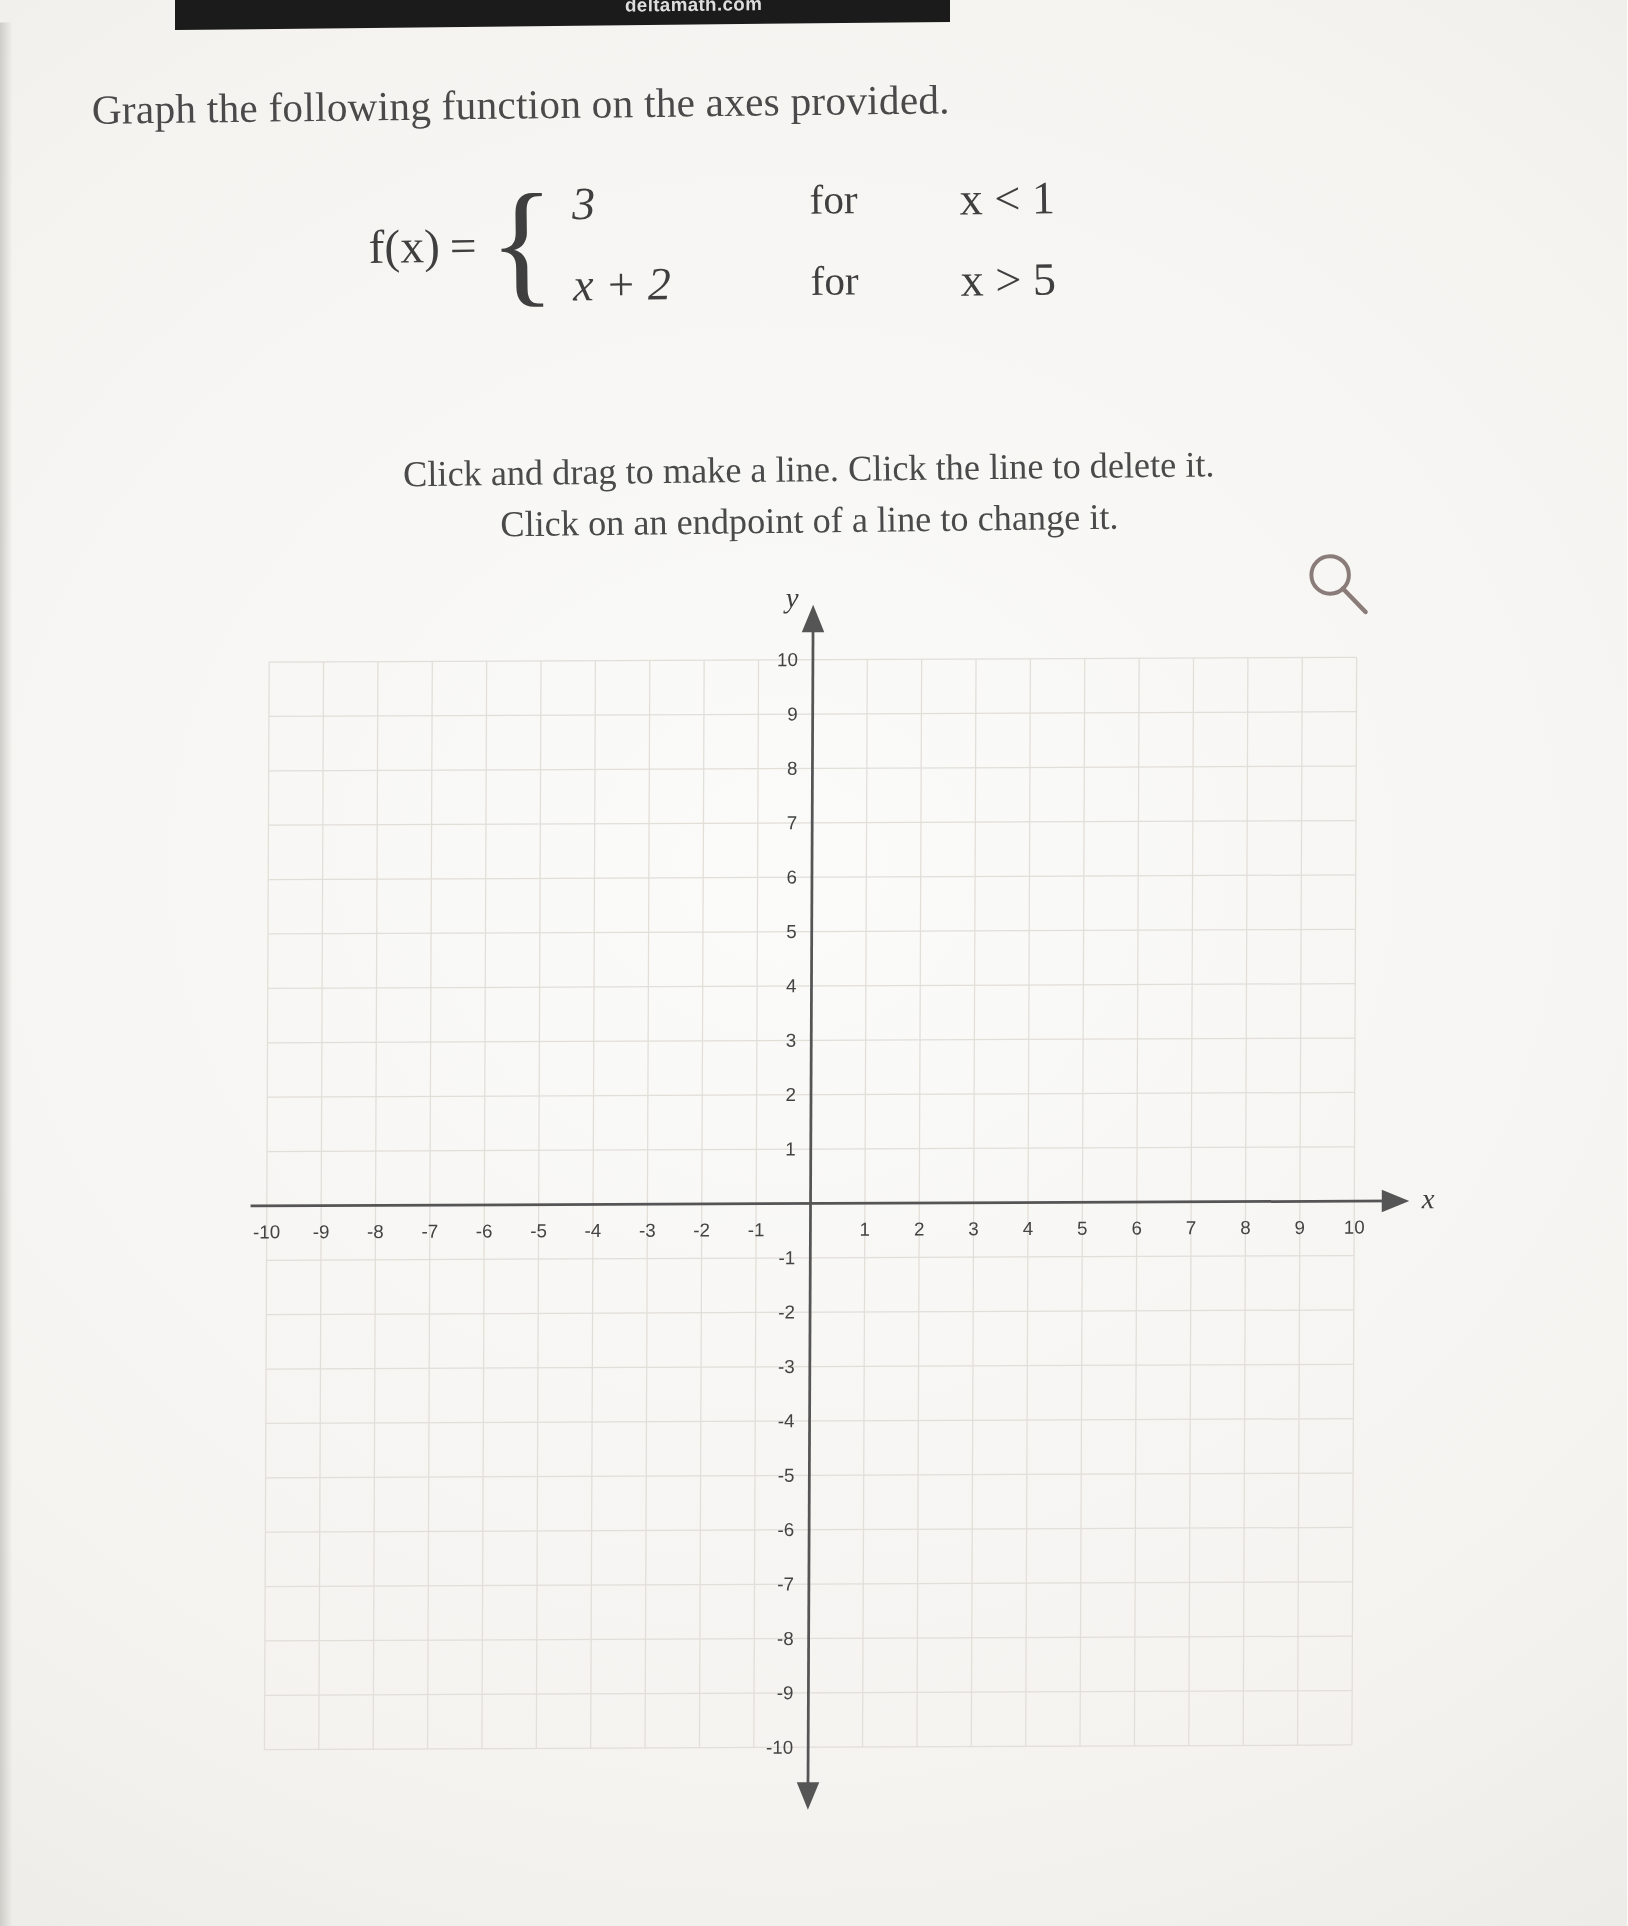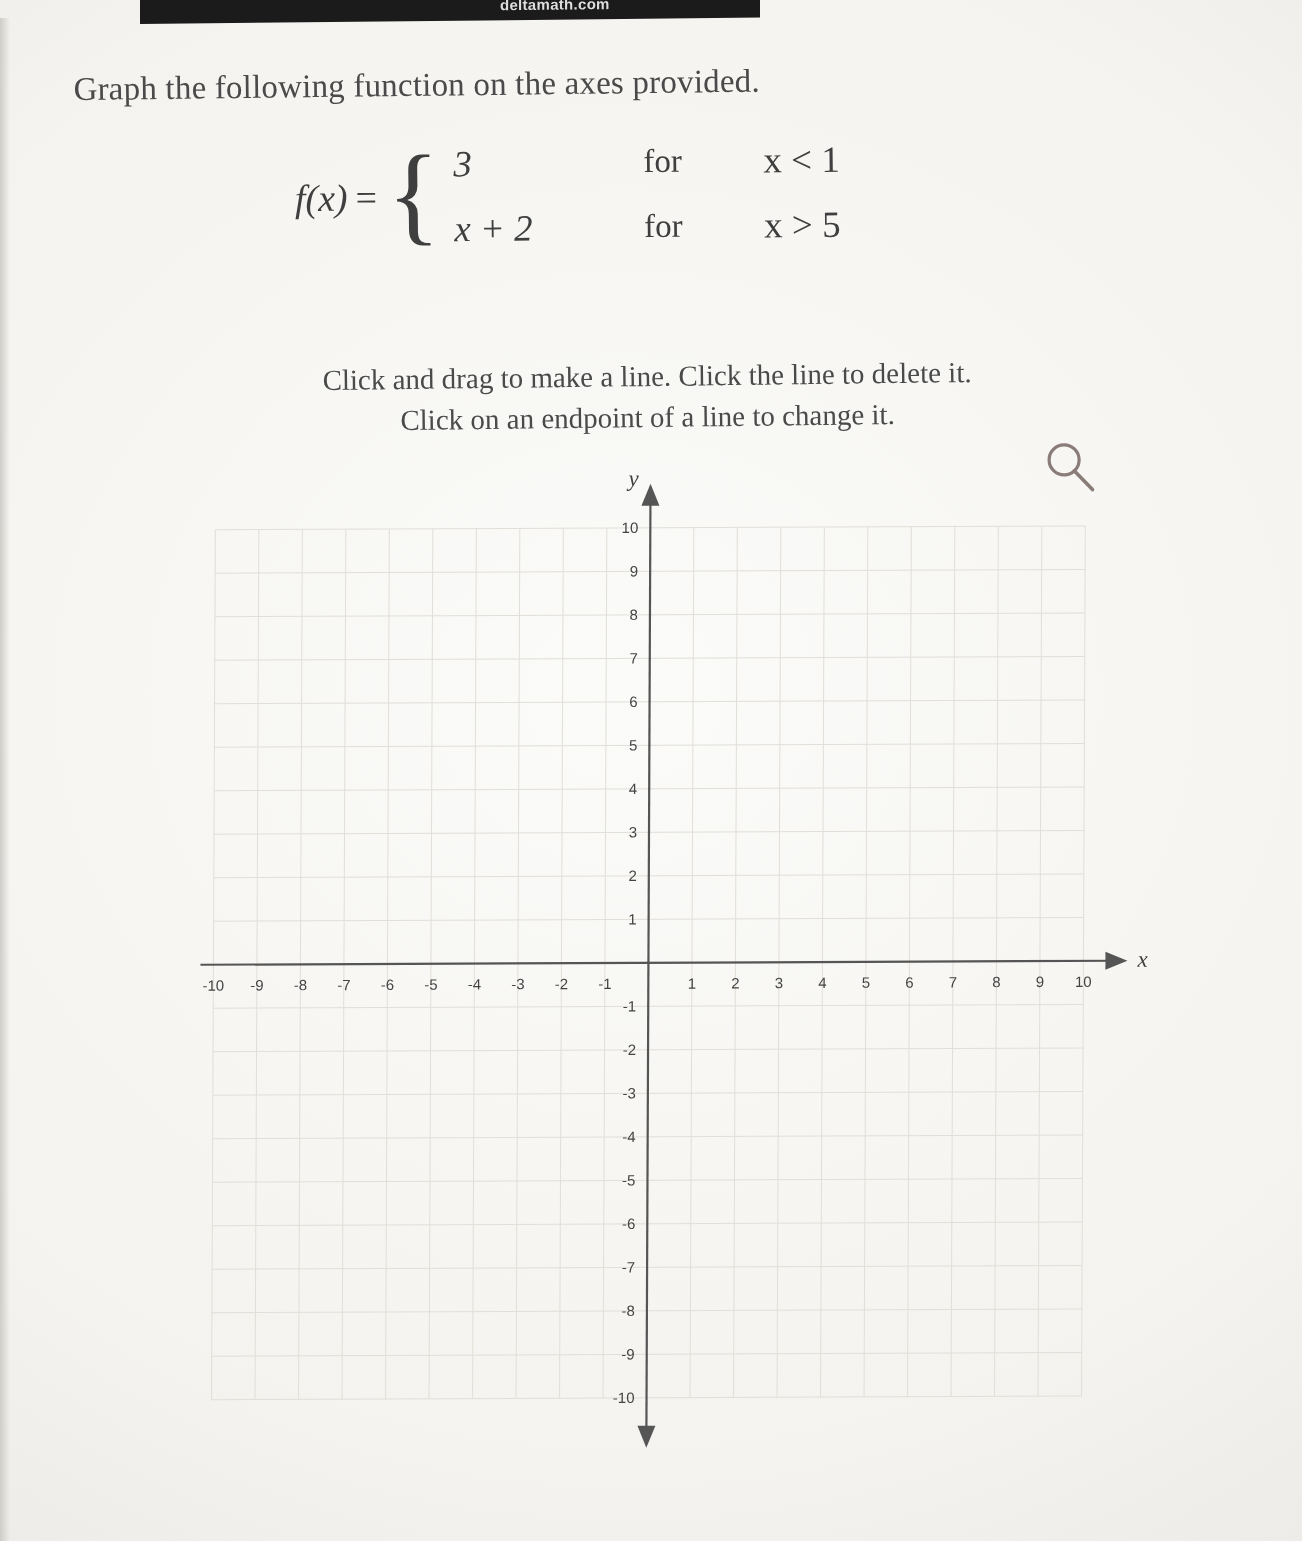--- a/index.html
+++ b/index.html
@@ -77,21 +77,20 @@
   #formula {
     position: absolute;
     left: 300px;
     top: 140px;
     display: flex;
     align-items: center;
     font-size: 38px;
     color: #3f3f3f;
   }
   #fx-label {
-    font-style: italic;
     font-size: 38px;
     margin-right: 6px;
   }
   #eq {
     font-size: 38px;
     margin: 0 10px 0 2px;
   }
   #brace {
     font-size: 110px;
     line-height: 0.78;

